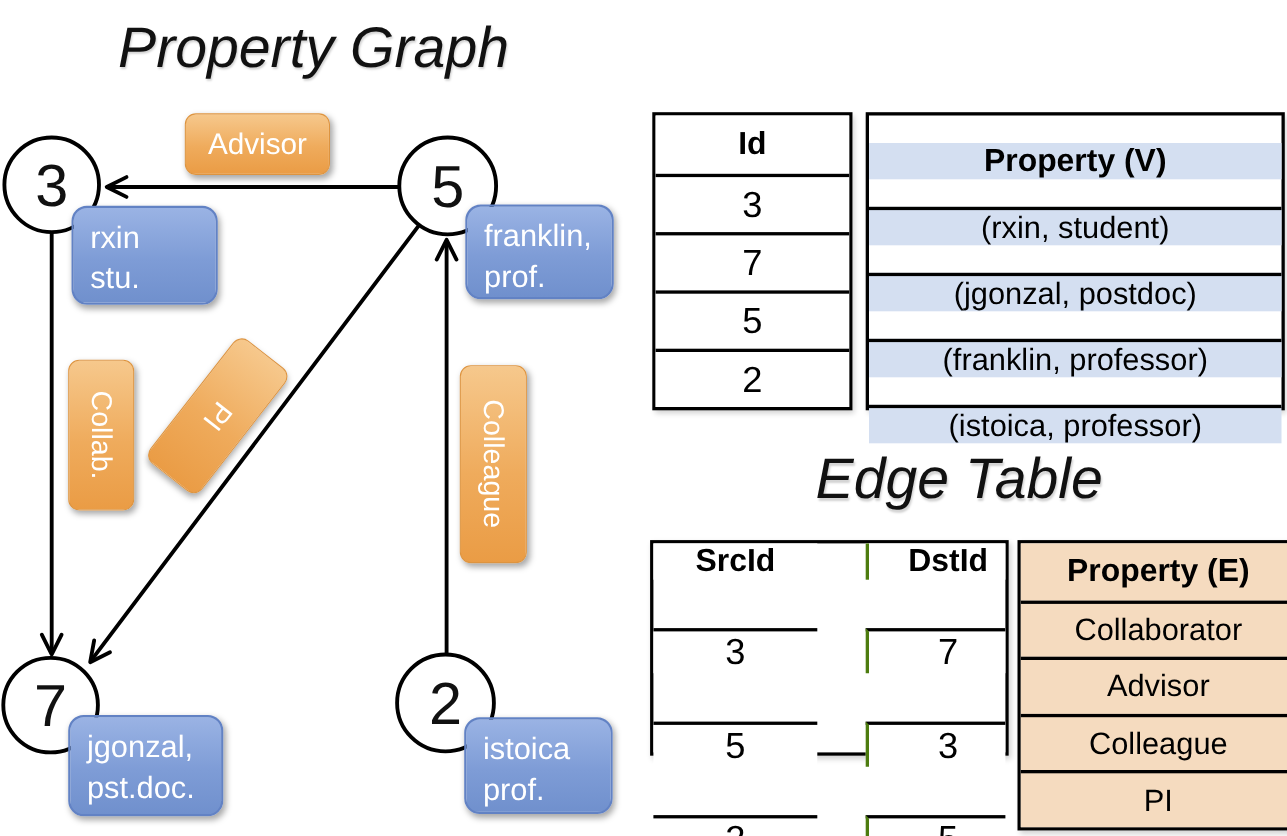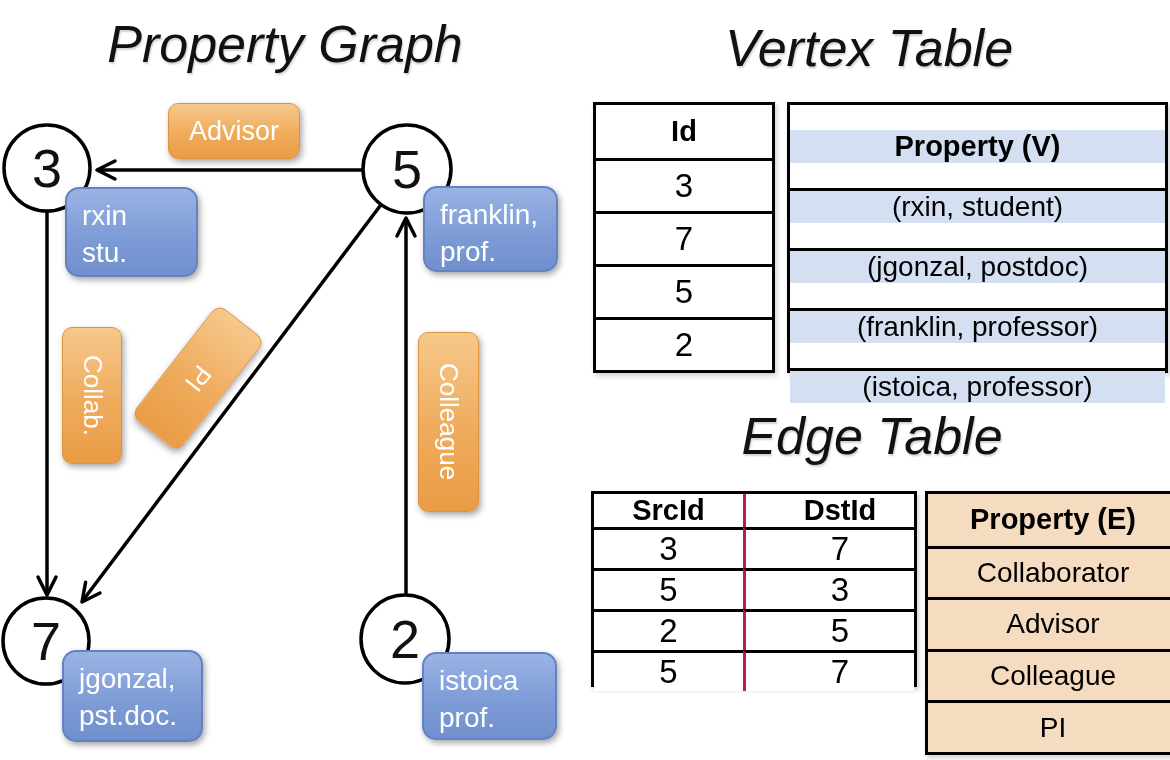--- a/index.html
+++ b/index.html
@@ -43,29 +43,28 @@
   .tbl .cell{
     display:flex;align-items:center;justify-content:center;
     border-top:3px solid #000;font-size:28px;background:#fff;white-space:nowrap;
   }
   .tbl .cell.first{border-top:none;}
   .tbl .cell.hdr{font-weight:700;font-size:29px;}
   .tbl .cell.num{font-size:33px;}
   .tbl .cell.bluebg{background:#d4dff1;margin-top:25px;}
   .tbl .cell.tanbg{background:#f5dbbf;}
   .tbl2{grid-template-columns:149px 1fr;}
-  .tbl2 .cell.rcol{border-left:3px solid #be185d;padding-left:20px;}
+  .tbl2 .cell.rcol{border-left:3px solid #4d7c0f;padding-left:20px;}
 </style>
 </head>
 <body>
 
 <div id="stage">
 
   <div class="title" style="left:30px;top:14px;width:510px;">Property Graph</div>
-  <div class="title" style="left:582px;top:18px;width:574px;">Vertex Table</div>
   <div class="title" style="left:585px;top:406px;width:574px;">Edge Table</div>
 
   <svg width="580" height="760" viewBox="0 0 580 760">
 
     <g>
       <line x1="363" y1="170" x2="98" y2="170"></line>
       <polyline points="115,161 97,170 115,179"></polyline>
     </g>
 
     <g>
@@ -140,21 +139,21 @@
   </div>
 
   <div class="tbl" style="left:787px;top:102px;width:381px;height:271px;">
     <div class="cell hdr first bluebg">Property (V)</div>
     <div class="cell bluebg">(rxin, student)</div>
     <div class="cell bluebg">(jgonzal, postdoc)</div>
     <div class="cell bluebg">(franklin, professor)</div>
     <div class="cell bluebg">(istoica, professor)</div>
   </div>
 
-  <div class="tbl tbl2" style="left:591px;top:491px;width:326px;height:196px;">
+  <div class="tbl tbl2" style="left:591px;top:491px;width:326px;height:196px;gap:44px;">
     <div class="cell hdr first">SrcId</div>
     <div class="cell hdr first rcol">DstId</div>
     <div class="cell num">3</div>
     <div class="cell num rcol">7</div>
     <div class="cell num">5</div>
     <div class="cell num rcol">3</div>
     <div class="cell num">2</div>
     <div class="cell num rcol">5</div>
     <div class="cell num">5</div>
     <div class="cell num rcol">7</div>

